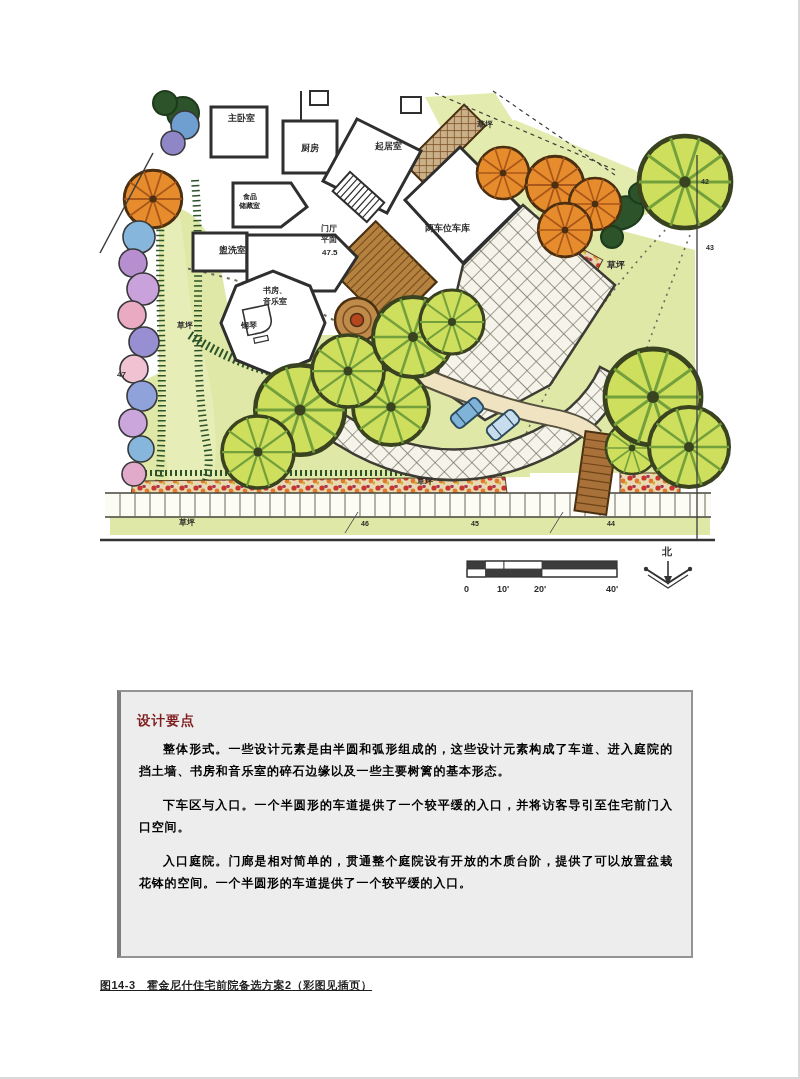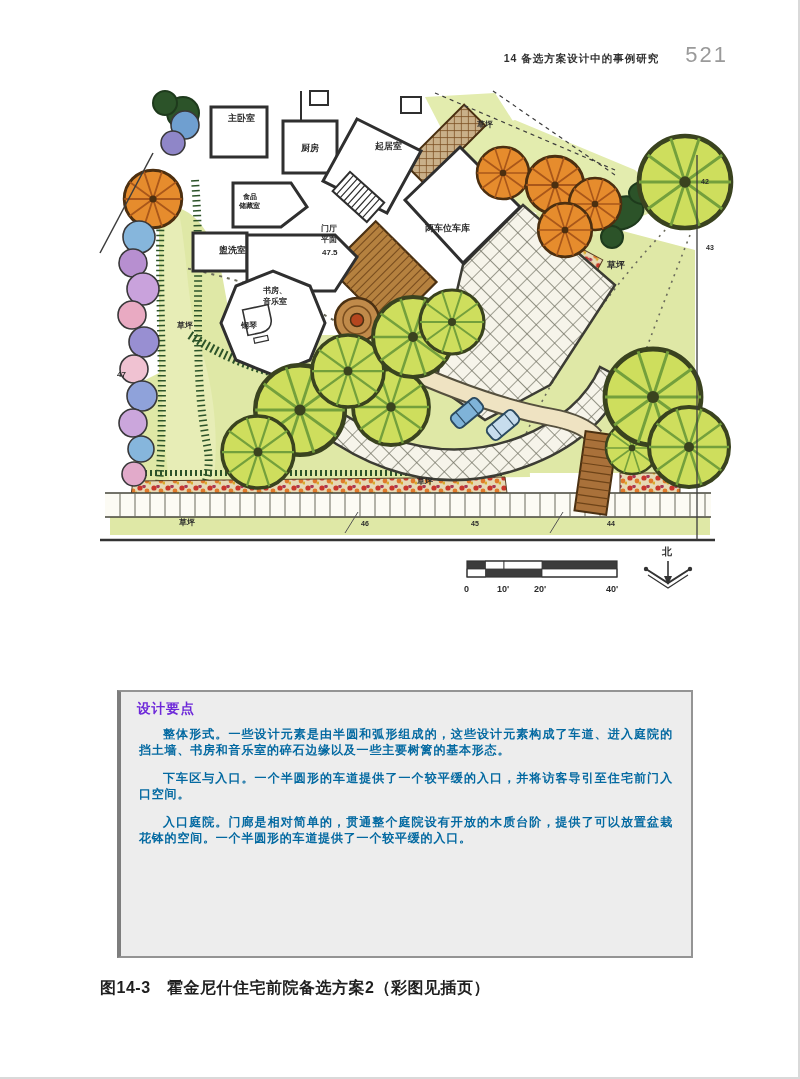--- a/index.html
+++ b/index.html
@@ -21,40 +21,36 @@
   #plan-labels text{
     fill:#2b2b2b;font-weight:bold;
     font-family:"Liberation Sans","DejaVu Sans",sans-serif;
   }
   .notes{
     position:absolute;left:117px;top:690px;width:576px;height:268px;
     background:#ededed;border:2px solid #949494;border-left:4px solid #7d7d7d;
     box-sizing:border-box;padding-top:8px;
   }
   .notes h3{
-    margin:0 0 8px 16px;font-size:13.5px;color:#6d28d9;letter-spacing:1px;
+    margin:12px 0 8px 16px;font-size:13.5px;color:#7f1d1d;letter-spacing:1px;
   }
   .notes p{
-    margin:0 18px 12px 18px;font-size:12px;line-height:16px;color:#0369a1;
+    margin:0 18px 12px 18px;font-size:12px;line-height:22px;color:#000000;
     font-weight:600;letter-spacing:.8px;text-indent:2em;text-align:justify;
   }
   .caption{
     position:absolute;left:100px;top:978px;
-    font-size:16px;font-weight:bold;color:#1f1f1f;letter-spacing:.5px;
+    font-size:11px;font-weight:bold;color:#1f1f1f;letter-spacing:.5px;text-decoration:underline;
   }
 </style>
 </head>
 <body>
 
 <div class="page">
 
-  <div class="hdr">
-    <span class="chapter">14 备选方案设计中的事例研究</span>
-    <span class="pageno">521</span>
-  </div>
 
   <div class="plan-wrap">
   <svg viewBox="0 0 645 520" xmlns="http://www.w3.org/2000/svg">
     <defs>
       <pattern id="grid" width="13" height="13" patternUnits="userSpaceOnUse" patternTransform="rotate(45)">
         <rect width="13" height="13" fill="#f6f4ea"></rect>
         <path d="M0 0H13M0 0V13" stroke="#6f6f60" stroke-width="1.3" fill="none"></path>
       </pattern>
       <pattern id="hatchB" width="7" height="7" patternUnits="userSpaceOnUse" patternTransform="rotate(45)">
         <rect width="7" height="7" fill="#c9b089"></rect>

